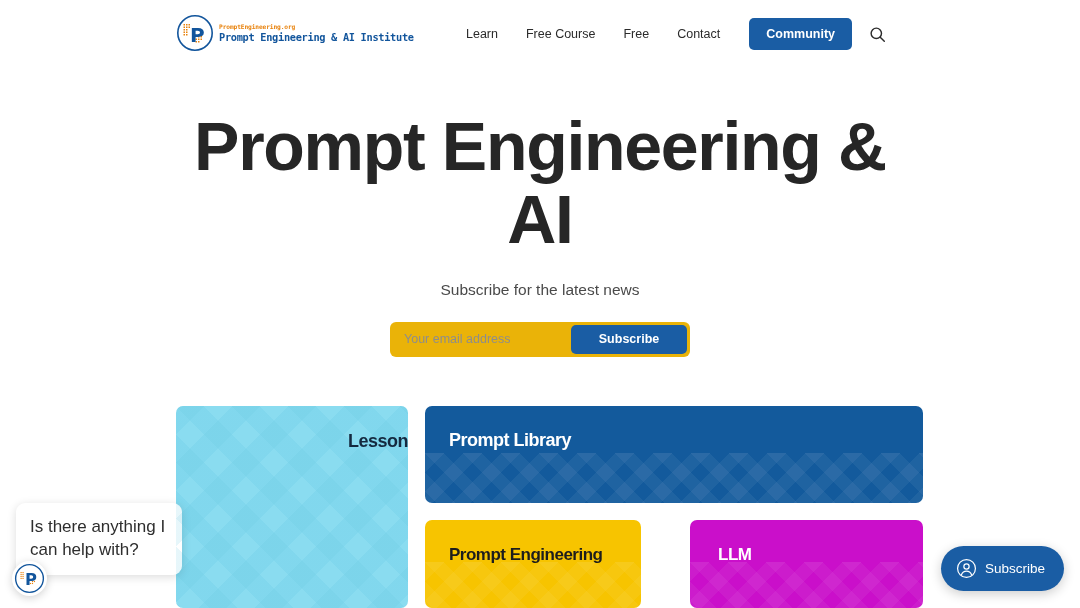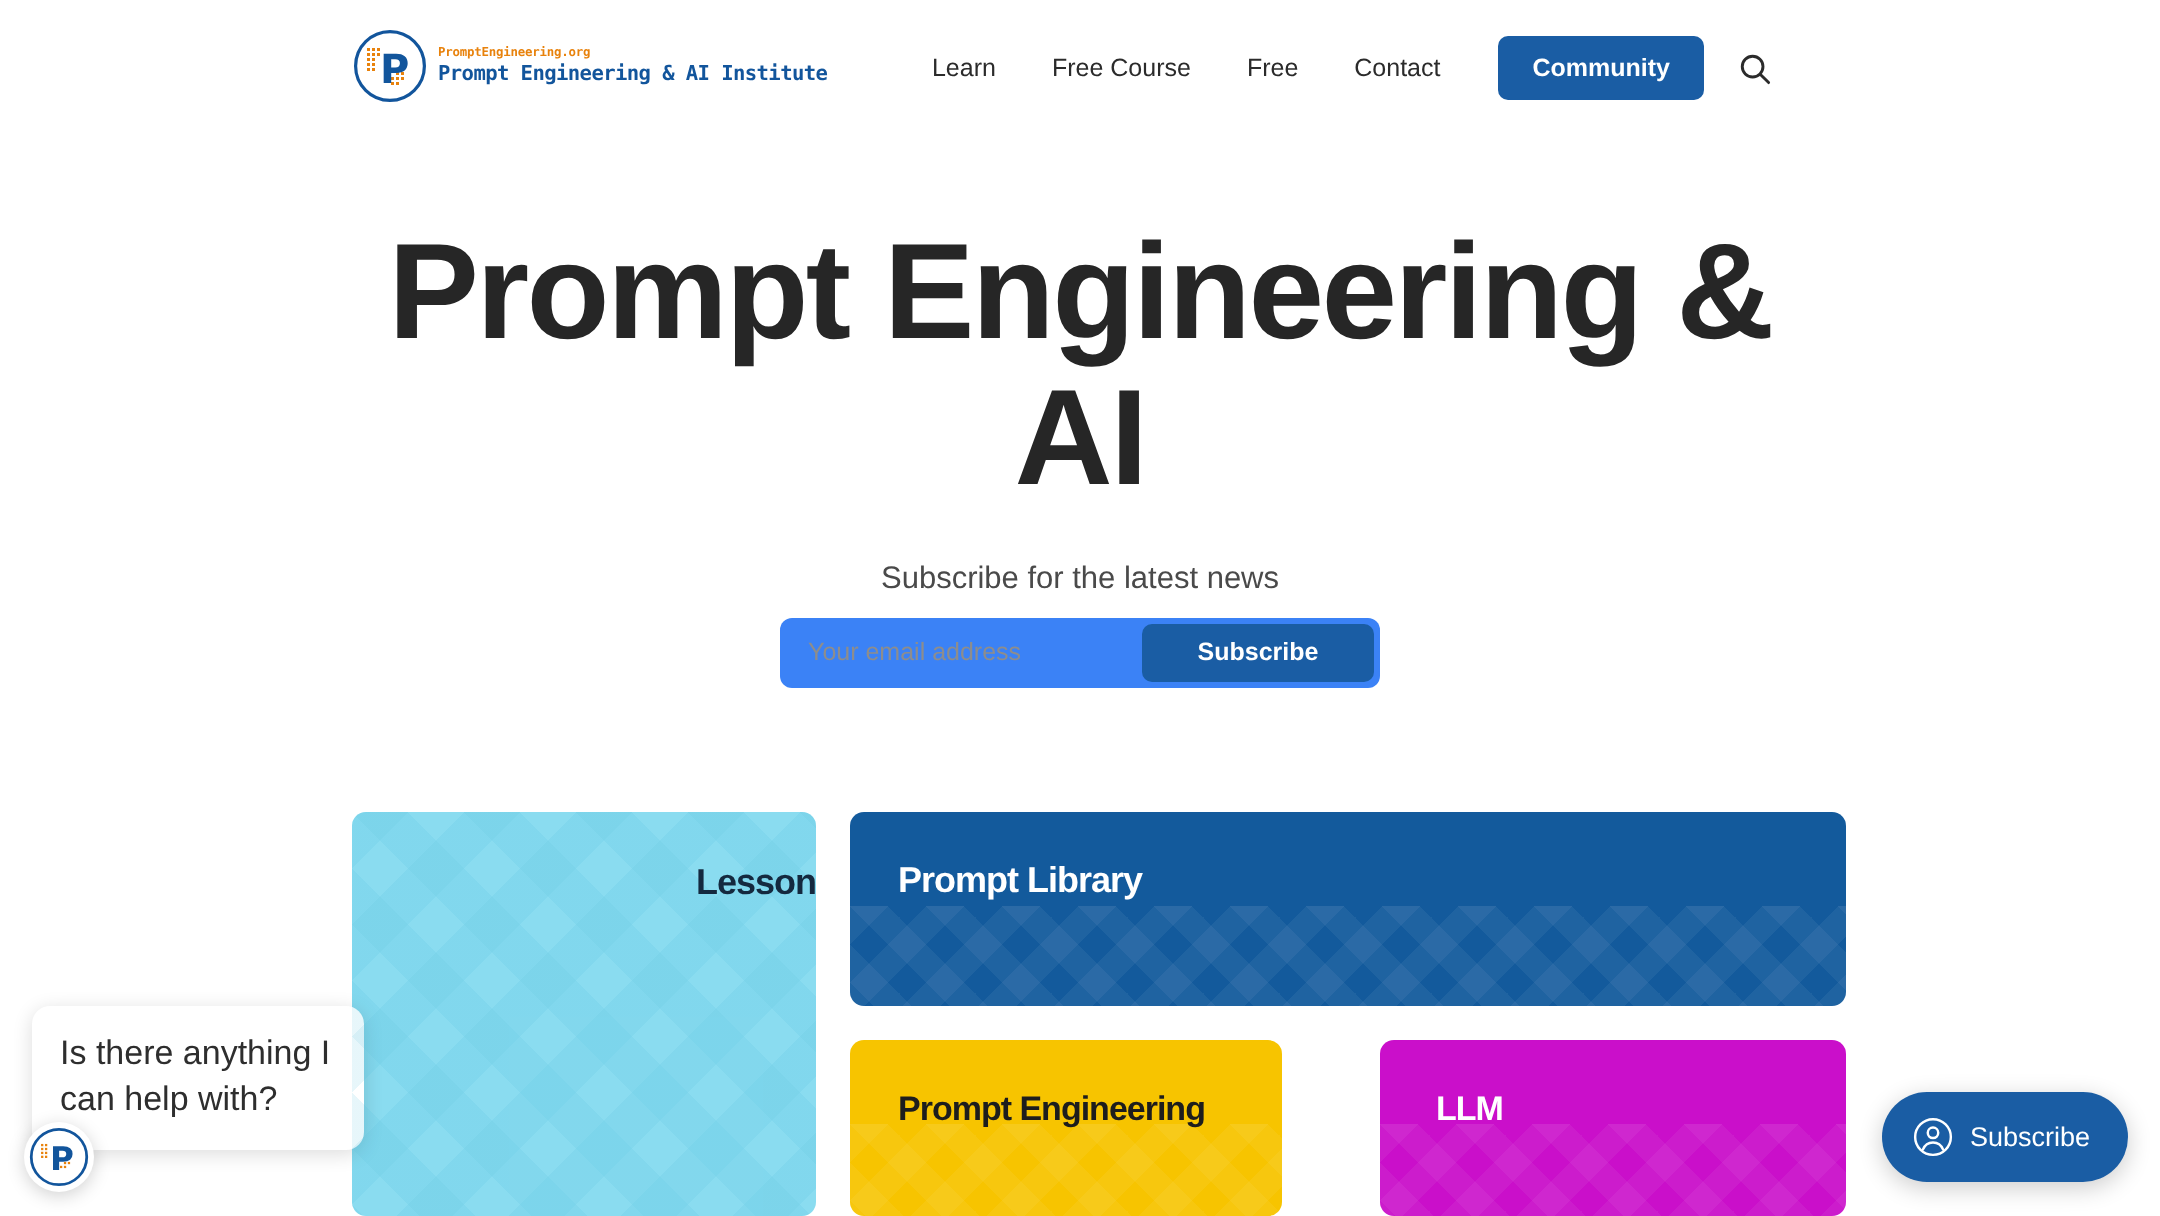--- a/index.html
+++ b/index.html
@@ -134,24 +134,24 @@
   }
   .hero-sub {
     margin-top: 24px;
     font-size: 15.5px;
     color: #4a4a4a;
     font-weight: 400;
   }
 
   
   .sub-form {
-    margin: 10px auto 0;
+    margin: 23px auto 0;
     width: 300px;
     height: 35px;
-    background: #3b82f6;
+    background: #eab308;
     border-radius: 6px;
     display: flex;
     align-items: center;
     padding: 3px;
     position: relative;
   }
   .sub-input {
     flex: 1;
     height: 100%;
     border: none;

